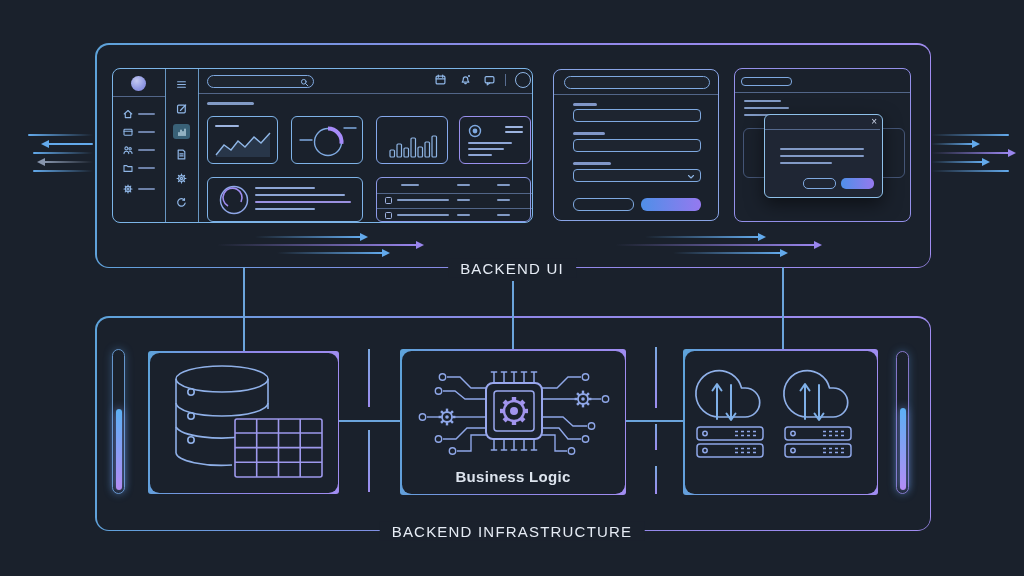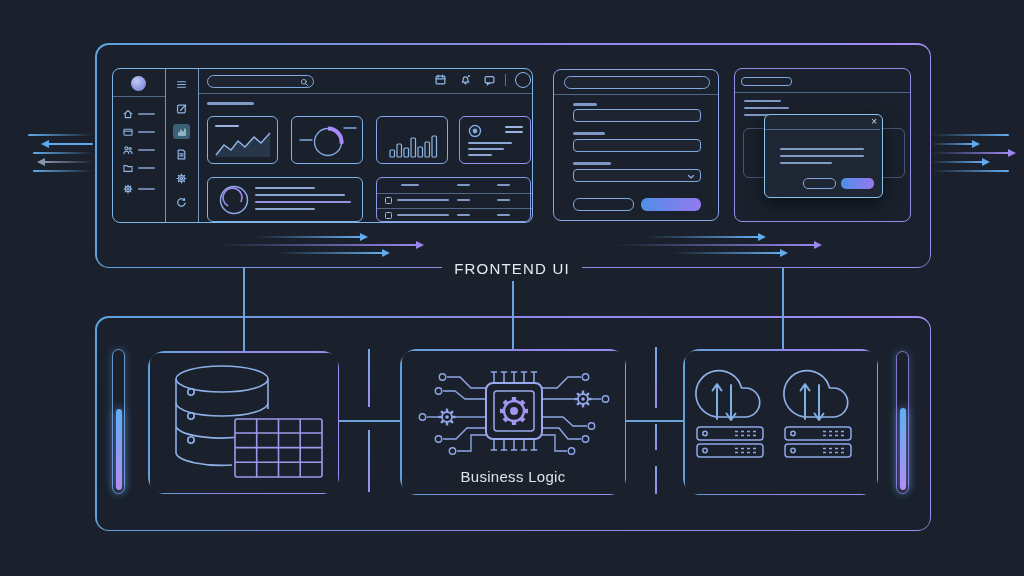--- a/index.html
+++ b/index.html
@@ -16,21 +16,21 @@
     --pill-grad-end:#b38cf4;
   }
   html,body{margin:0;padding:0;background:#10141c;}
   .stage{position:relative;width:1024px;height:576px;background:var(--background);overflow:hidden;
          font-family:"Liberation Sans",sans-serif;}
   .abs{position:absolute;}
   
   .gb{position:absolute;box-sizing:border-box;padding:1.5px;border-radius:14px;
       background:linear-gradient(95deg,#5da3da,#8f87e8,#a18df2);}
   .gb>.gb-in{position:relative;width:100%;height:100%;border-radius:12px;background:var(--background);box-sizing:border-box;}
-  .gb.card{border-radius:17px;}
+  .gb.card{border-radius:3px;font-weight:bold;}
   .gb.card>.gb-in{border-radius:9.5px;}
   
   .ln{position:absolute;height:2px;background:rgba(148,175,225,.85);border-radius:2px;}
   .lbl{position:absolute;height:2.5px;background:rgba(140,163,216,.9);border-radius:2px;}
   .sep{position:absolute;height:1px;background:rgba(130,160,215,.55);}
   
   .arr{position:absolute;height:2px;border-radius:1px;background:linear-gradient(90deg,rgba(90,160,230,0),#63aaec);}
   .arr.solid{background:#63aaec;}
   .arr.pur{background:linear-gradient(90deg,rgba(150,130,240,0),#9a86ee);}
   .arr.head-r::after{content:"";position:absolute;right:-7px;top:-3px;border-left:8px solid #63aaec;
@@ -72,21 +72,22 @@
       <div class="gb-in"></div>
     </div>
   <div class="gb" style="left:95px;top:316px;width:836px;height:215px;z-index:1">
       <div class="gb-in"></div>
     </div>
 
   <div class="vln" style="left:243px;top:267px;height:85px;z-index:2"></div>
   <div class="vln" style="left:512px;top:281px;height:70px;z-index:2"></div>
   <div class="vln" style="left:782px;top:267px;height:84px;z-index:2"></div>
 
-  <span class="sec-label" style="left:512px;top:268px">FRONTEND UI</span>
+  <span class="sec-label" style="left:512px;top:268px">BACKEND UI</span>
+  <span class="sec-label" style="left:512px;top:531px">BACKEND INFRASTRUCTURE</span>
 
   <div class="arr rev" style="left:28px;top:134px;width:65px;z-index:5"></div>
   <div class="arr solid head-l" style="left:48px;top:143px;width:45px;z-index:5"></div>
   <div class="arr rev" style="left:33px;top:152px;width:60px;z-index:5"></div>
   <div class="arr dim head-l" style="left:44px;top:161px;width:49px;z-index:5"></div>
   <div class="arr rev" style="left:33px;top:170px;width:60px;z-index:5"></div>
 
   <div class="arr" style="left:931px;top:134px;width:78px;z-index:5"></div>
   <div class="arr head-r" style="left:931px;top:143px;width:42px;z-index:5"></div>
   <div class="arr pur head-r" style="left:931px;top:152px;width:78px;z-index:5"></div>

